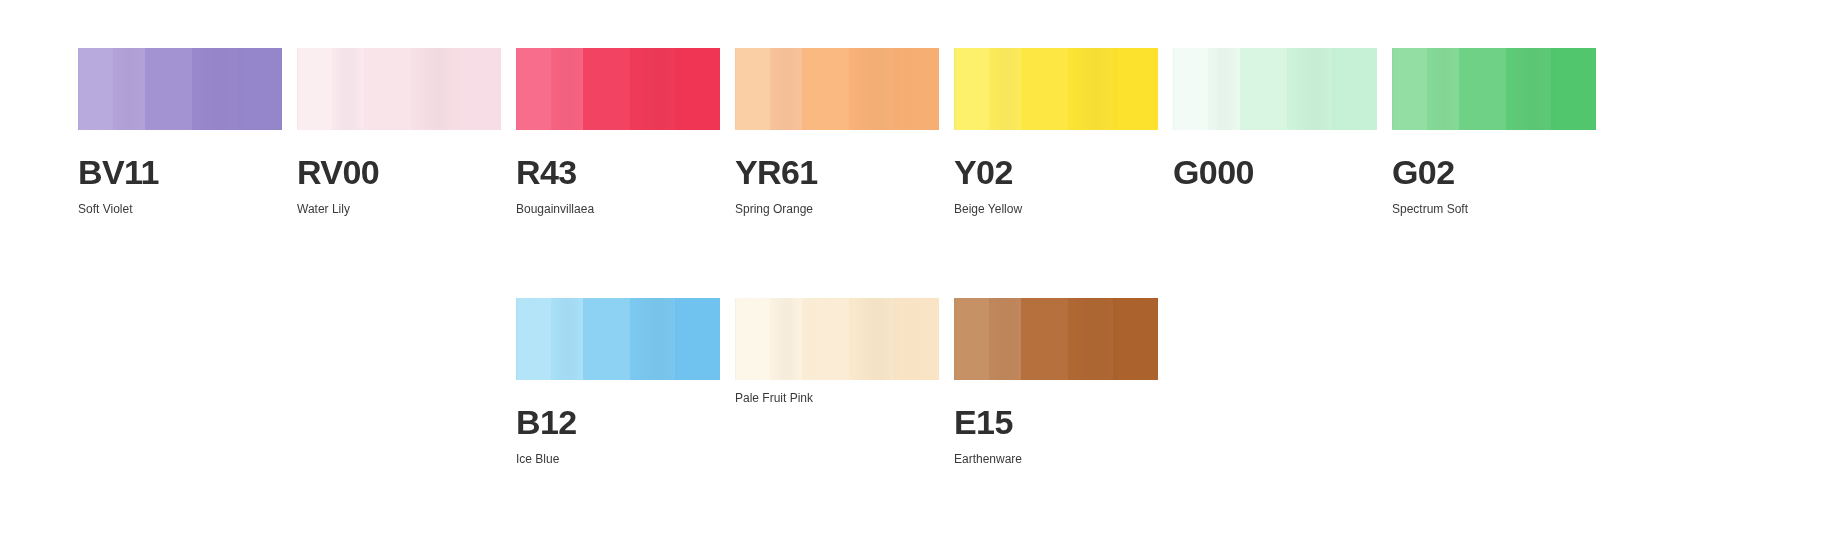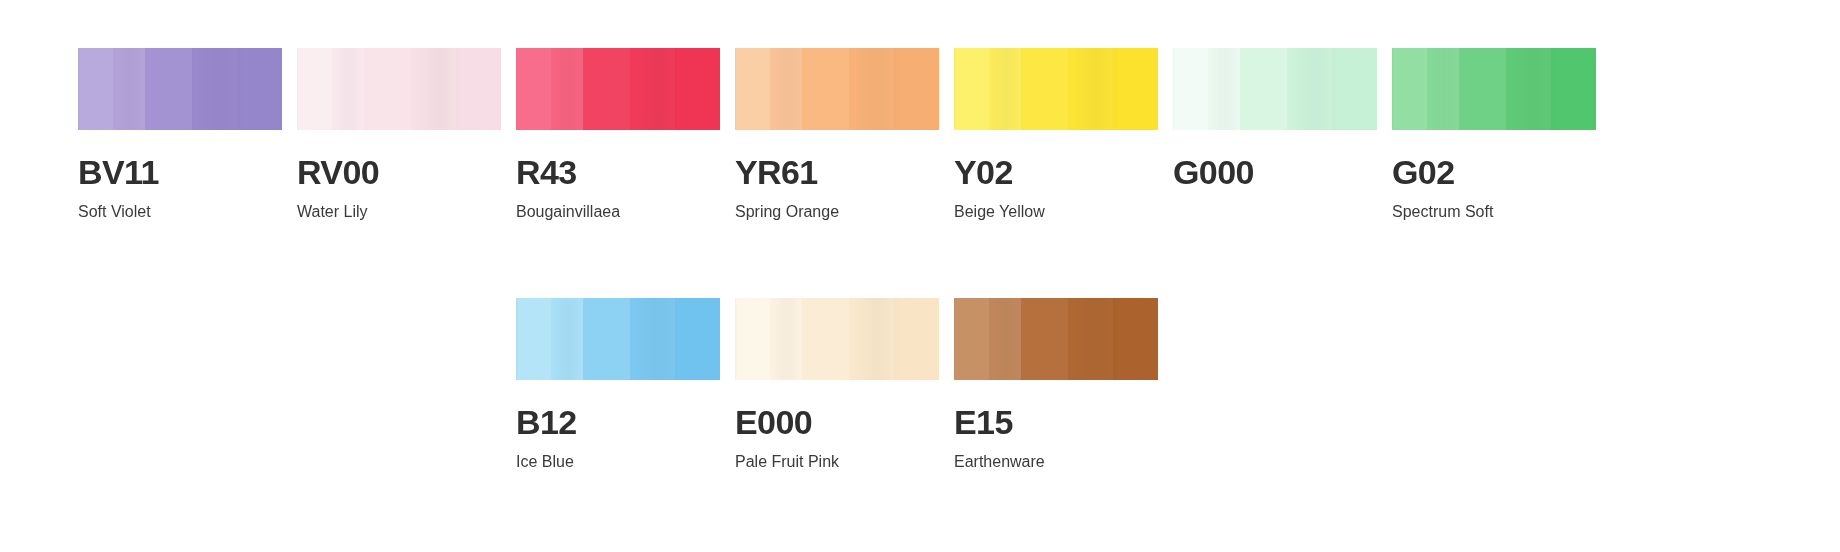--- a/index.html
+++ b/index.html
@@ -79,21 +79,21 @@
     font-size: 34px;
     font-weight: bold;
     letter-spacing: -0.6px;
     line-height: 1.05;
     color: #2f2f2f;
     white-space: nowrap;
   }
 
   .swatch-name {
     margin-top: 11px;
-    font-size: 16px;
+    font-size: 12px;
     font-weight: normal;
     line-height: 1.2;
     color: #3a3a3a;
     white-space: nowrap;
   }
 </style>
 </head>
 <body>
 
 <div id="swatch-board">
@@ -136,21 +136,20 @@
     <div class="swatch-row row-2">
       <div class="swatch-cell spacer-cell"></div>
       <div class="swatch-cell spacer-cell"></div>
       <div class="swatch-cell">
         <div class="swatch-band" style="background: linear-gradient(90deg, rgb(179, 228, 248) 0%, rgb(179, 228, 248) 17%, rgb(168, 225, 248) 17%, rgb(168, 225, 248) 33%, rgb(141, 210, 243) 33%, rgb(141, 210, 243) 56%, rgb(123, 200, 240) 56%, rgb(123, 200, 240) 78%, rgb(113, 195, 239) 78%, rgb(113, 195, 239) 100%);"></div>
         <div class="swatch-code">B12</div>
         <div class="swatch-name">Ice Blue</div>
       </div>
       <div class="swatch-cell">
         <div class="swatch-band" style="background: linear-gradient(90deg, rgb(253, 247, 234) 0%, rgb(253, 247, 234) 17%, rgb(253, 243, 226) 17%, rgb(253, 243, 226) 33%, rgb(251, 236, 213) 33%, rgb(251, 236, 213) 56%, rgb(250, 232, 204) 56%, rgb(250, 232, 204) 78%, rgb(249, 229, 198) 78%, rgb(249, 229, 198) 100%);"></div>
-        <div class="swatch-code">E000</div>
         <div class="swatch-name">Pale Fruit Pink</div>
       </div>
       <div class="swatch-cell">
         <div class="swatch-band" style="background: linear-gradient(90deg, rgb(199, 145, 102) 0%, rgb(199, 145, 102) 17%, rgb(194, 136, 92) 17%, rgb(194, 136, 92) 33%, rgb(181, 112, 62) 33%, rgb(181, 112, 62) 56%, rgb(176, 104, 51) 56%, rgb(176, 104, 51) 78%, rgb(171, 98, 44) 78%, rgb(171, 98, 44) 100%);"></div>
         <div class="swatch-code">E15</div>
         <div class="swatch-name">Earthenware</div>
       </div>
       <div class="swatch-cell spacer-cell"></div>
       <div class="swatch-cell spacer-cell"></div>
     </div>

